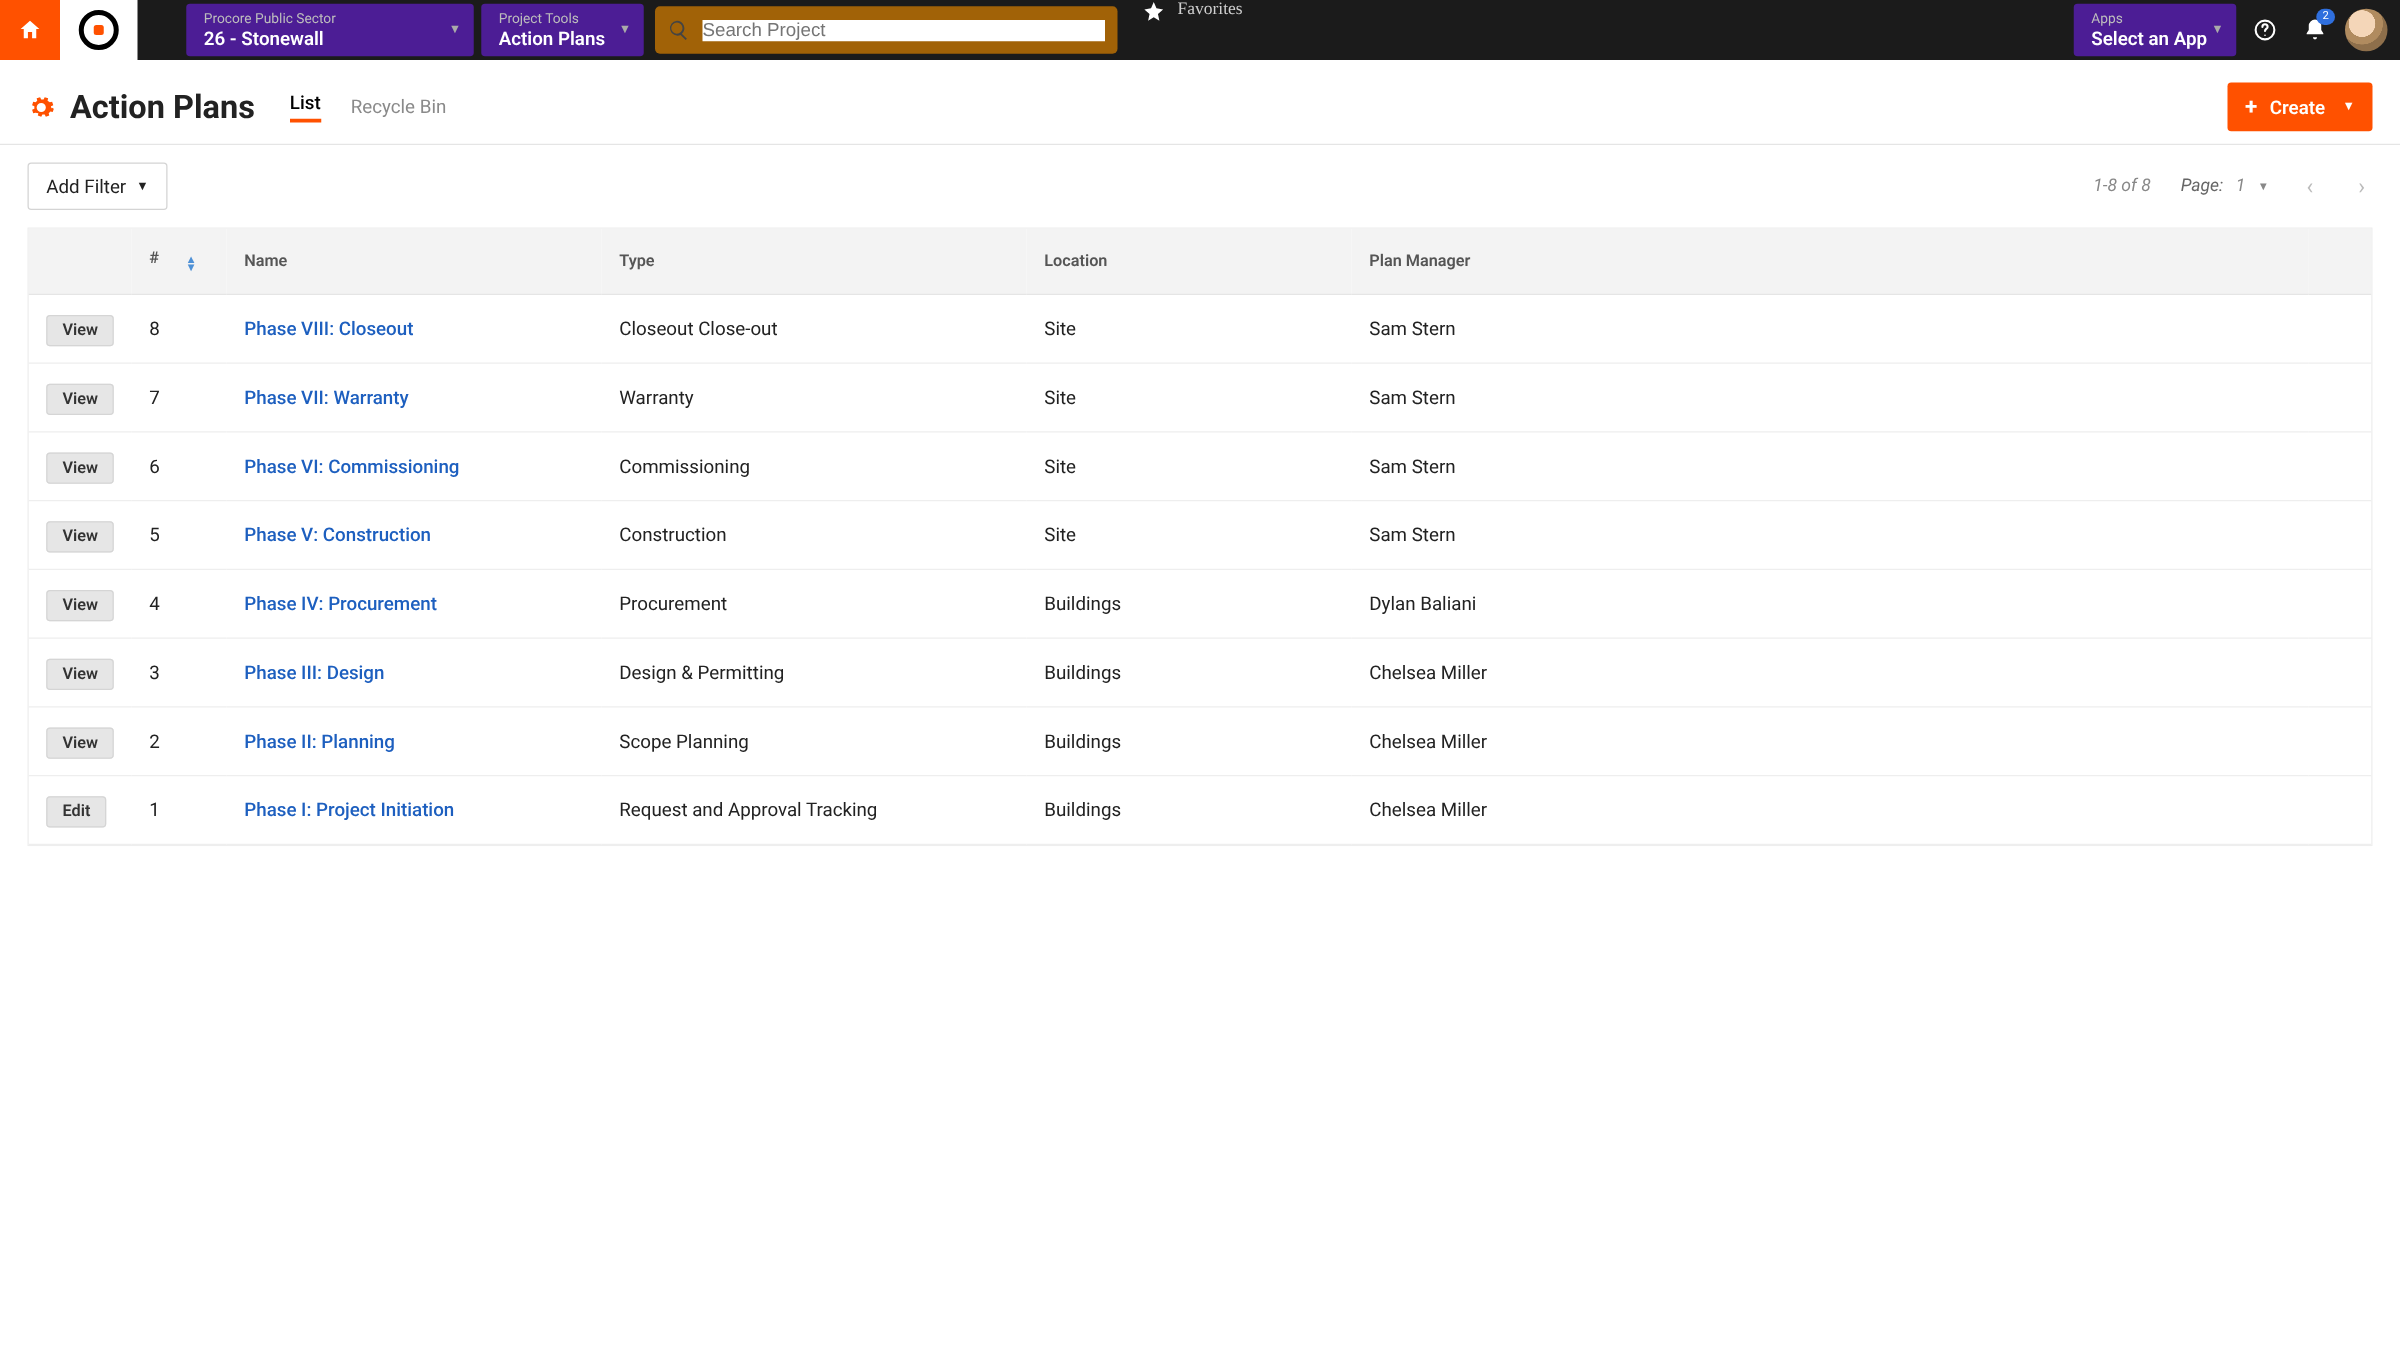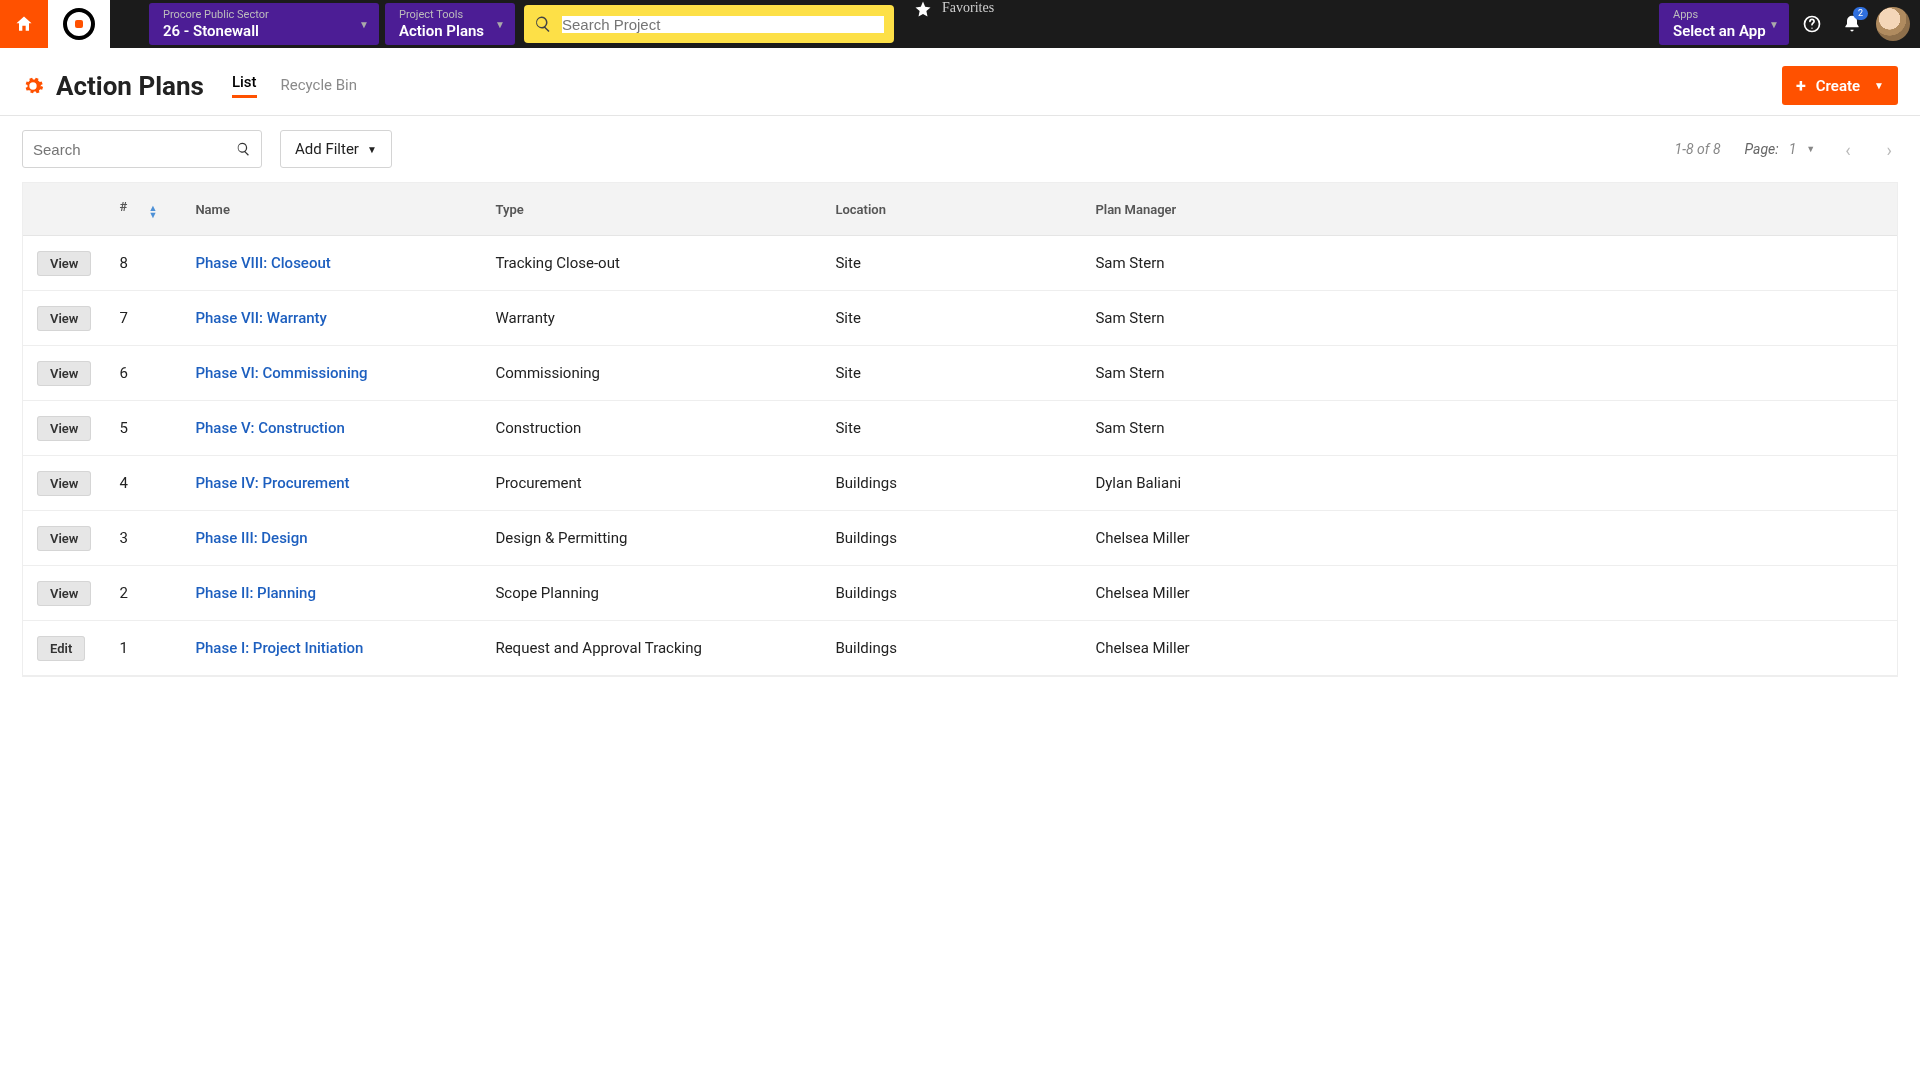--- a/index.html
+++ b/index.html
@@ -11,21 +11,21 @@
 .logo-box { width: 62px; background: #fff; display: flex; align-items: center; justify-content: center; }
 .logo-circle { width: 32px; height: 32px; border: 4px solid #000; border-radius: 50%; position: relative; }
 .logo-circle::after { content:""; position:absolute; left:50%; top:50%; width:8px; height:8px; background:#ff5100; border-radius:2px; transform:translate(-50%,-50%);}
 .nav-sep { width: 36px; }
 .nav-select { display: flex; flex-direction: column; justify-content: center; padding: 4px 16px 4px 14px; background: #4c1d95; margin: 3px 3px; border-radius: 3px; min-width: 230px; position: relative; }
 .nav-select.small { min-width: 130px; }
 .nav-select.apps { min-width: 130px; margin-left: auto; }
 .nav-select .label-top { font-size: 11px; color: #bdbdbd; line-height: 14px; }
 .nav-select .label-bot { font-size: 15px; color: #fff; font-weight: 600; line-height: 18px; }
 .nav-select .caret { position: absolute; right: 10px; top: 50%; transform: translateY(-50%); color: #aaa; font-size: 10px; }
-.nav-search { flex: 0 0 370px; display: flex; align-items: center; background: #fde047; margin: 5px 6px; border-radius: 4px; padding: 0 10px; }
+.nav-search { flex: 0 0 370px; display: flex; align-items: center; background: #a16207; margin: 5px 6px; border-radius: 4px; padding: 0 10px; }
 .nav-search svg { flex: 0 0 18px; }
 .nav-search input { border: none; outline: none; font-size: 15px; margin-left: 10px; width: 100%; color: #555; }
 .nav-fav { display: flex; gap: 10px; padding: 0 14px; color: #cfcfcf; font-family: Liberation Serif, serif; }
 .nav-icon-btn { width: 40px; display: flex; align-items: center; justify-content: center; position: relative; color: #fff; }
 .nav-badge { position: absolute; top: 7px; right: 4px; background: #2f6fde; color: #fff; font-size: 9px; border-radius: 8px; padding: 1px 5px; line-height: 11px; }
 .avatar { width: 34px; height: 34px; border-radius: 50%; background: radial-gradient(circle at 40% 35%, #f4d6b8 0 35%, #b08b5f 36% 55%, #8e6f4b 56% 100%); margin: 7px 10px 7px 4px; }
 
 
 .page-hdr { display: flex; align-items: center; padding: 18px 22px 10px 22px; border-bottom: 1px solid #e5e5e5; }
 .page-title-wrap { display: flex; align-items: center; gap: 12px; }
@@ -140,26 +140,20 @@
     <span class="tab">Recycle Bin</span>
   </div>
   <div class="create-btn">
     <span class="plus">+</span>
     <span>Create</span>
     <span class="caret2">▼</span>
   </div>
 </div>
 
 <div class="toolbar">
-  <div class="searchbox">
-    <input type="text" placeholder="Search" style="">
-    <svg width="16" height="16" viewBox="0 0 24 24" fill="#333">
-        <path d="M10 2a8 8 0 015.3 13.9l5.4 5.4-1.4 1.4-5.4-5.4A8 8 0 1110 2zm0 2a6 6 0 100 12 6 6 0 000-12z"></path>
-      </svg>
-  </div>
   <div class="filter-btn">
     <span>Add Filter</span>
     <span style="font-size:10px;">▼</span>
   </div>
   <div class="pager">
     <span class="range">1-8 of 8</span>
     <span class="pagecount">
       <span>Page:</span>
       <span style="color:#888;">1</span>
       <span style="font-size:9px;color:#888;">▼</span>
@@ -185,21 +179,21 @@
       <th class="col-loc">Location</th>
       <th class="col-mgr">Plan Manager</th>
       <th class="col-end"></th>
     </tr>
   </thead>
   <tbody id="tbody">
       <tr>
         <td><span class="row-btn">View</span></td>
         <td>8</td>
         <td><span class="link">Phase VIII: Closeout</span></td>
-        <td>Tracking Close-out</td>
+        <td>Closeout Close-out</td>
         <td>Site</td>
         <td>Sam Stern</td>
         <td></td>
       </tr>
       <tr>
         <td><span class="row-btn">View</span></td>
         <td>7</td>
         <td><span class="link">Phase VII: Warranty</span></td>
         <td>Warranty</td>
         <td>Site</td>

